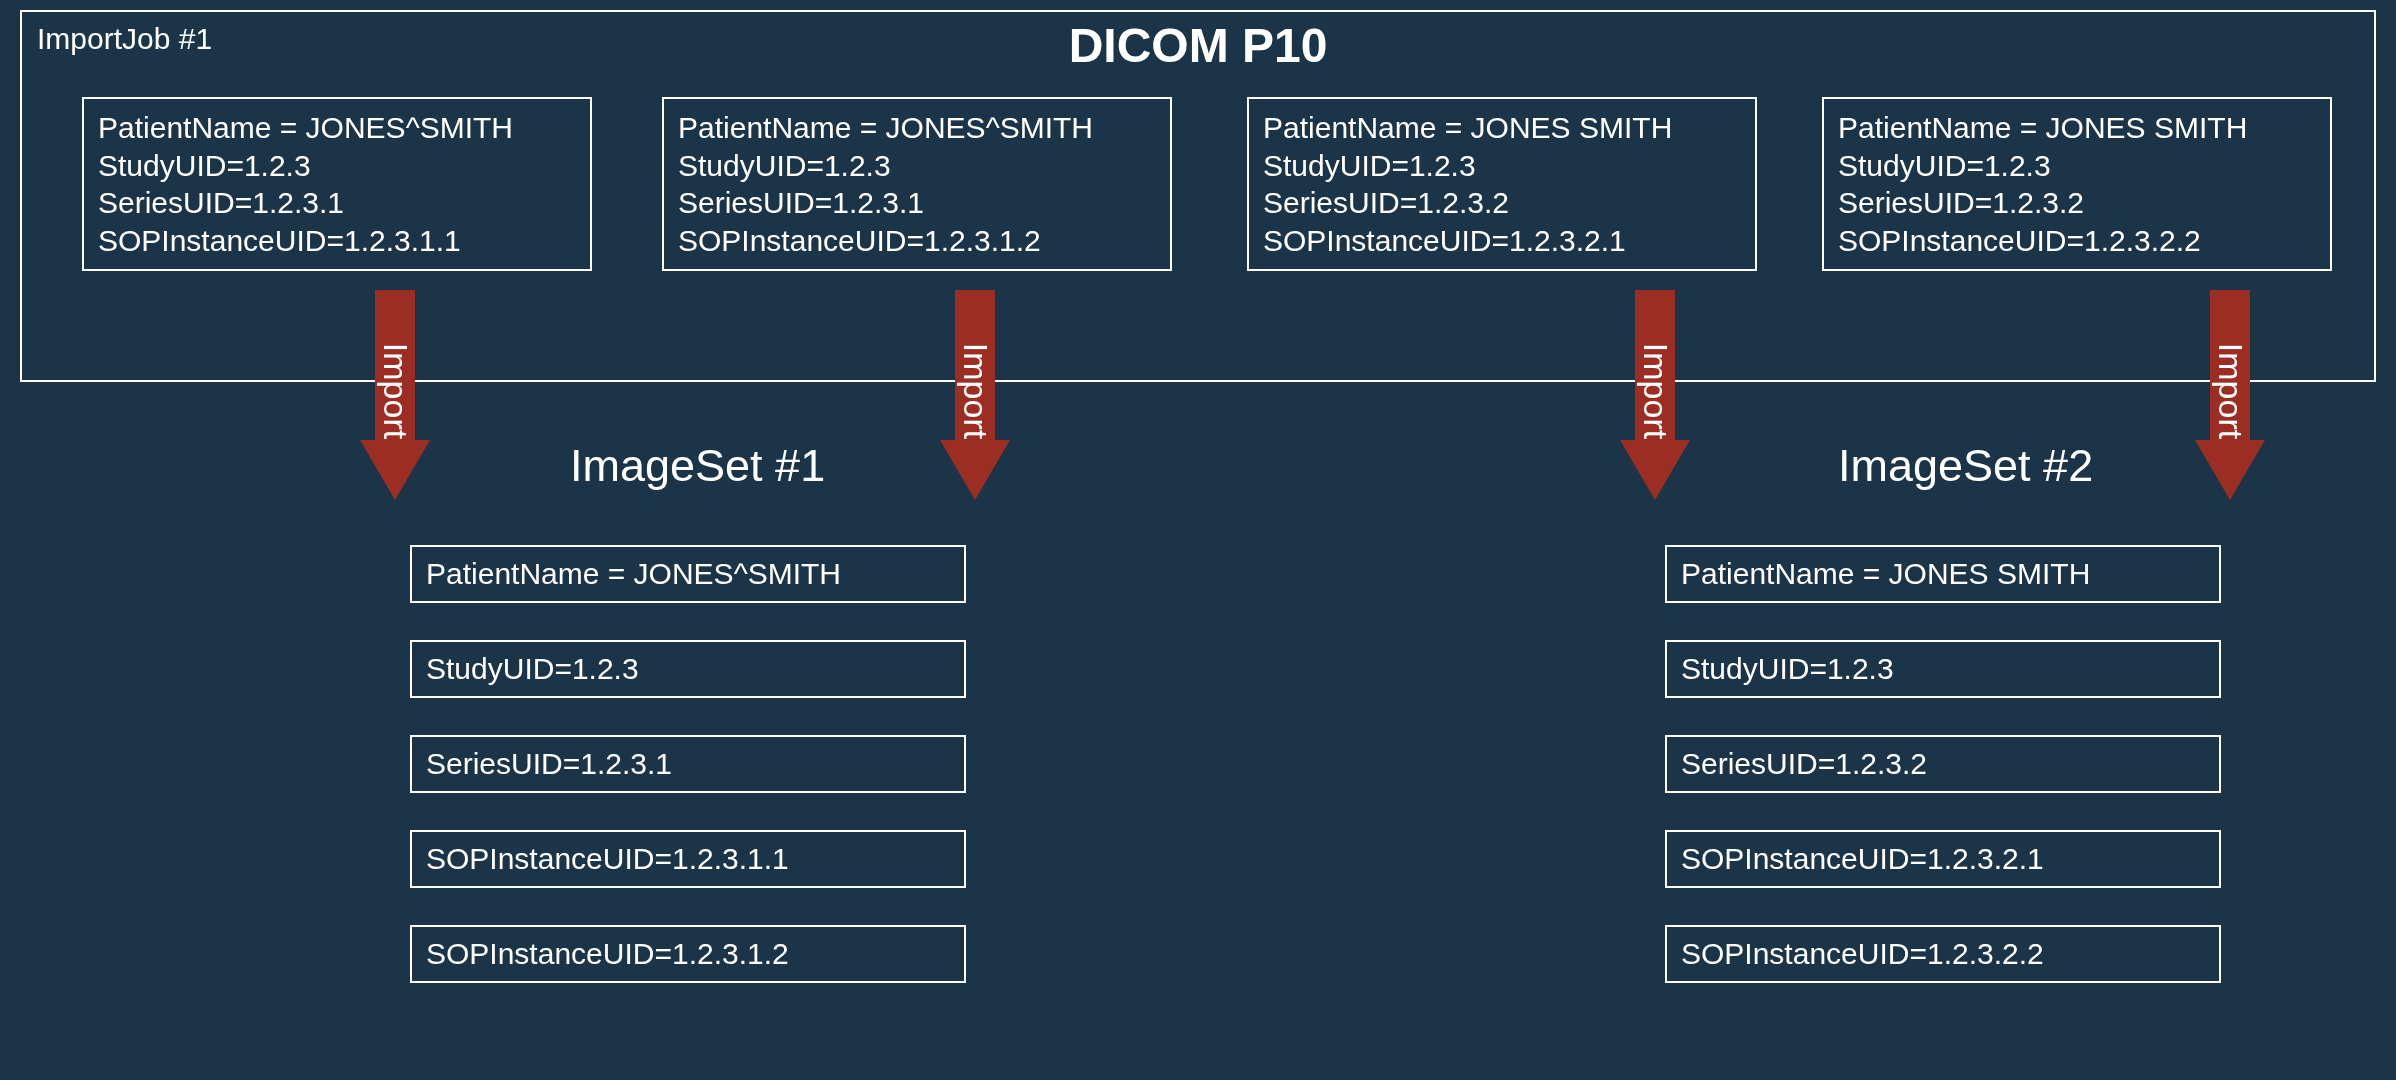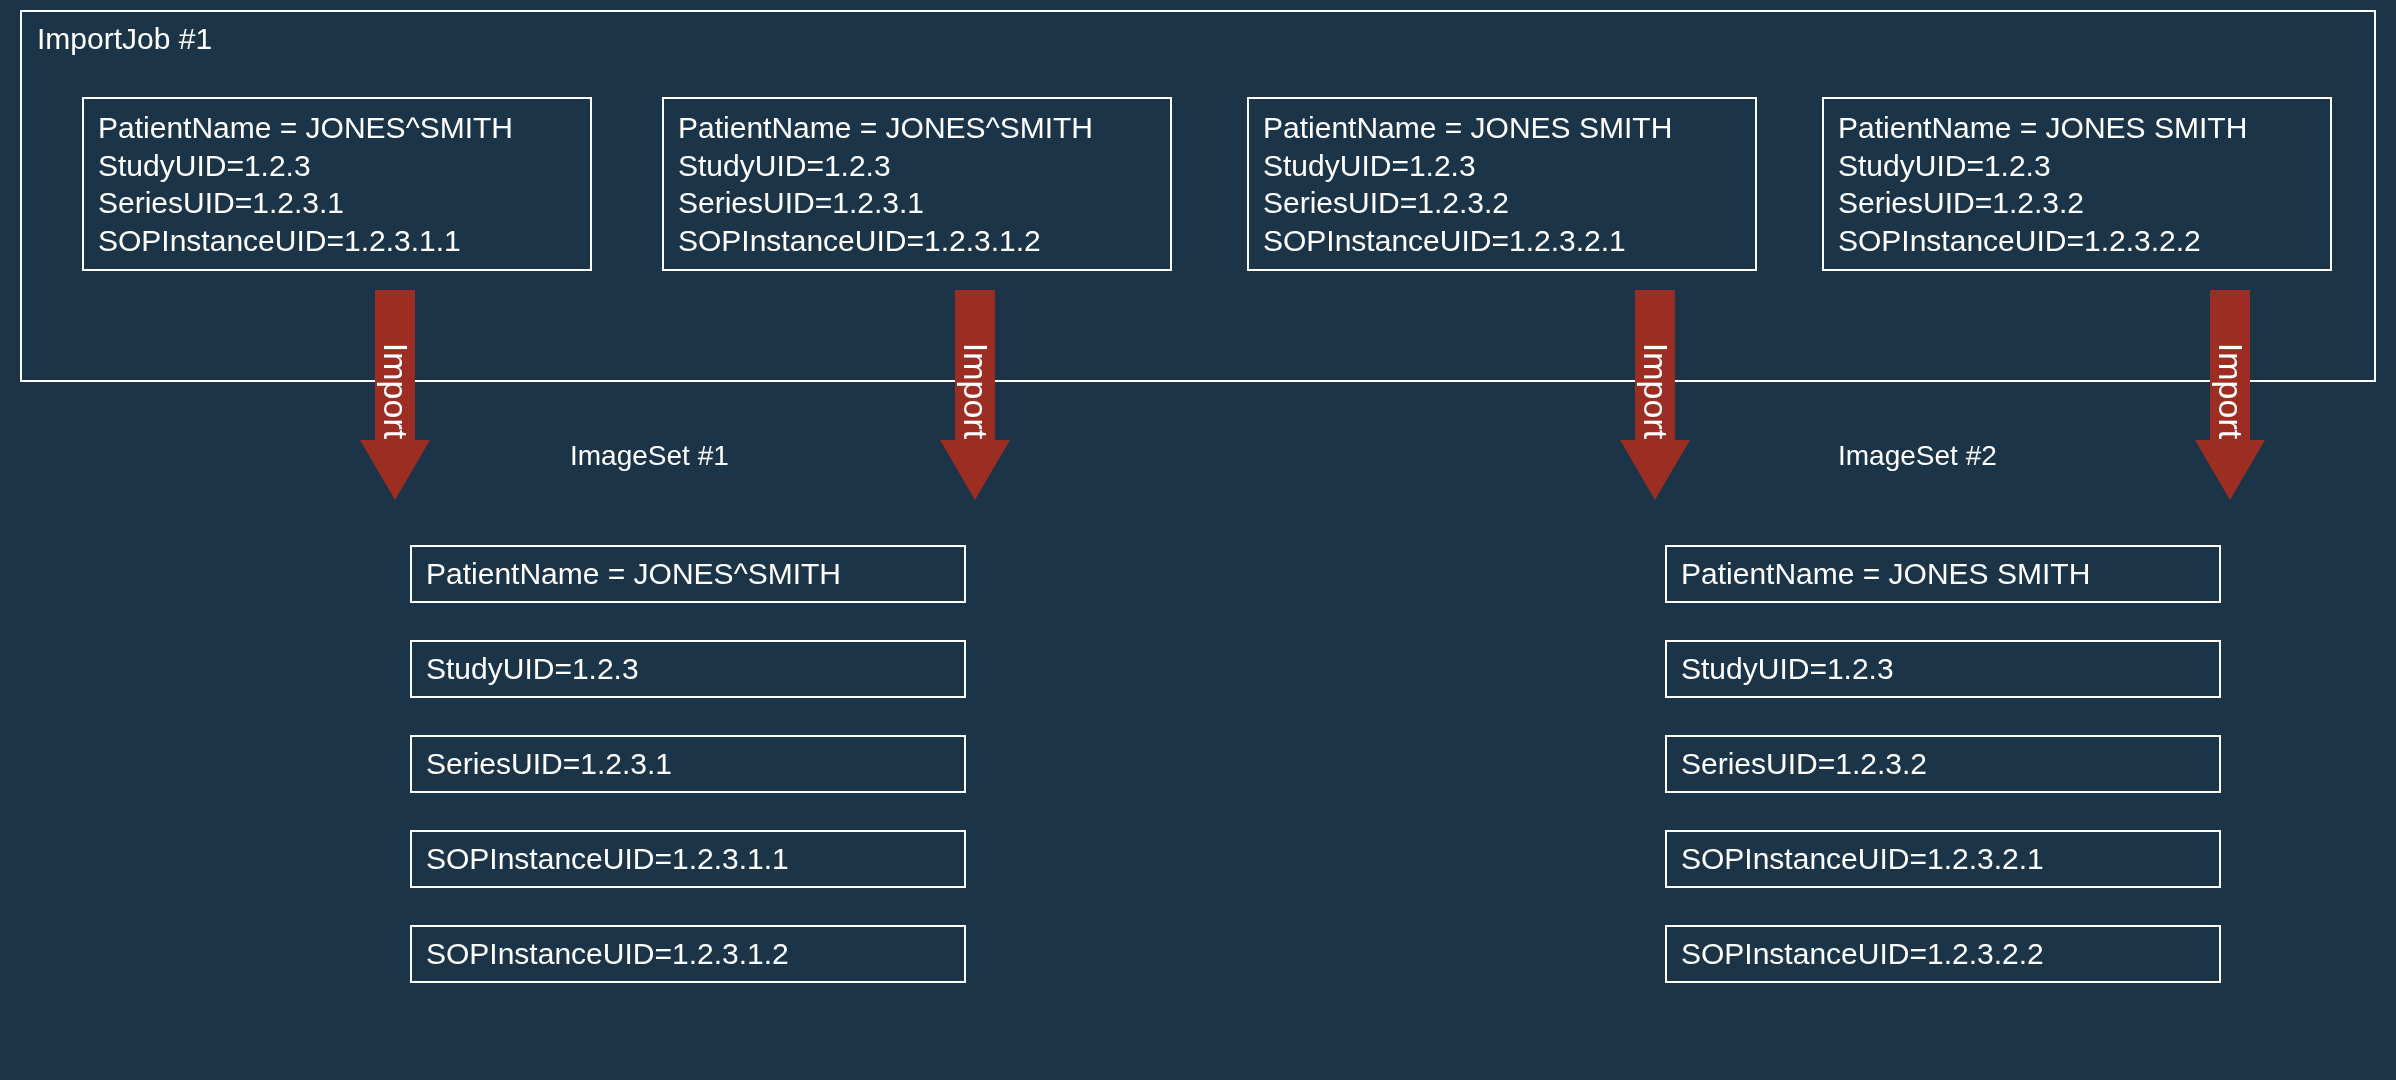--- a/index.html
+++ b/index.html
@@ -53,39 +53,40 @@
     position: absolute;
     left: 50%;
     top: 48%;
     transform: translate(-50%, -50%);
     writing-mode: vertical-rl;
     font-size: 34px;
     color: #ffffff;
   }
   .imageset-label {
     position: absolute;
-    font-size: 28px;
+    font-size: 45px;
   }
   .field-box {
     position: absolute;
     border: 2px solid #ffffff;
     padding: 10px 14px;
     font-size: 30px;
     background: #1b3448;
     width: 556px;
     height: 58px;
     display: flex;
     align-items: center;
   }
 </style>
 </head>
 <body>
 
 <div class="import-job-box">
   <div class="import-job-label">ImportJob #1</div>
+  <div class="dicom-title">DICOM P10</div>
 
   <div class="instance-box" style="left:60px; top:85px; width:510px;">
     <div class="row">PatientName = JONES^SMITH</div>
     <div class="row">StudyUID=1.2.3</div>
     <div class="row">SeriesUID=1.2.3.1</div>
     <div class="row">SOPInstanceUID=1.2.3.1.1</div>
   </div>
 
   <div class="instance-box" style="left:640px; top:85px; width:510px;">
     <div class="row">PatientName = JONES^SMITH</div>

